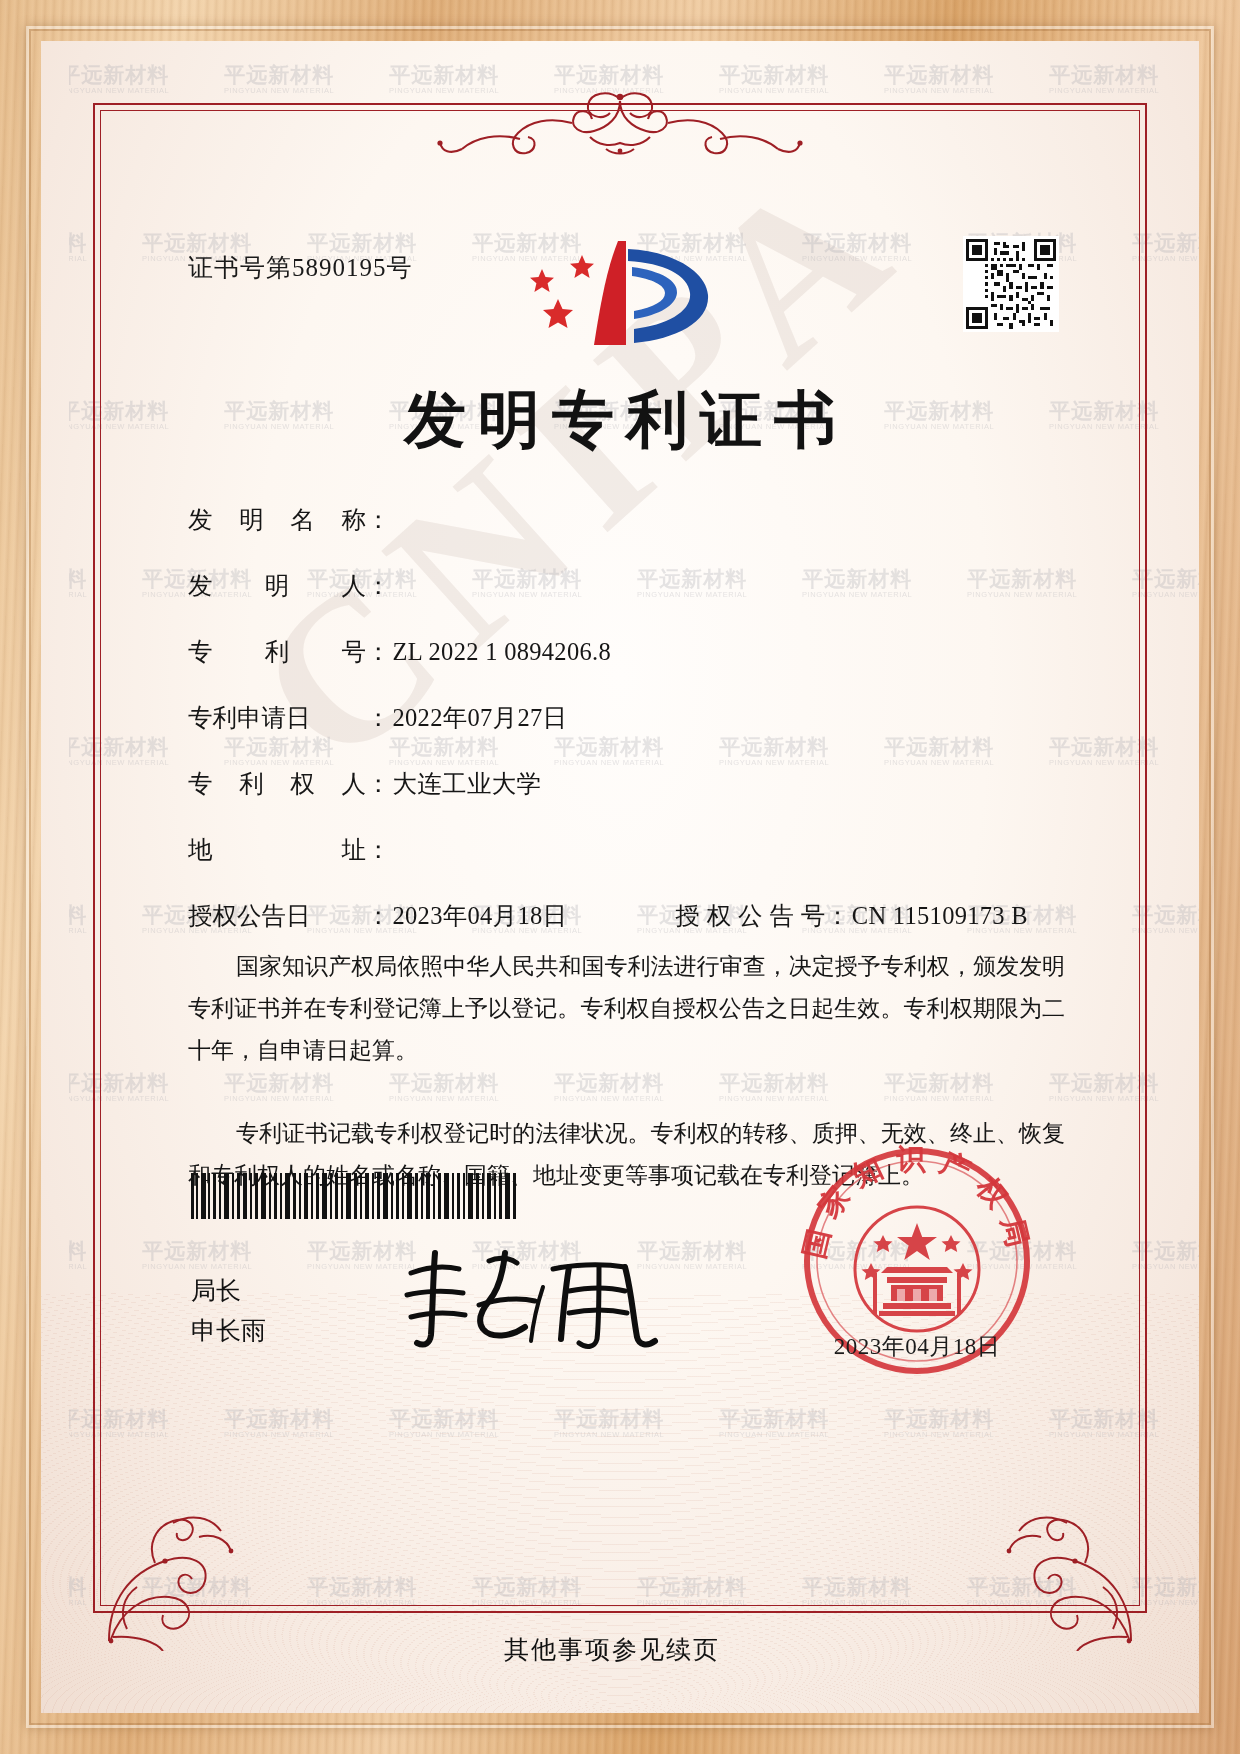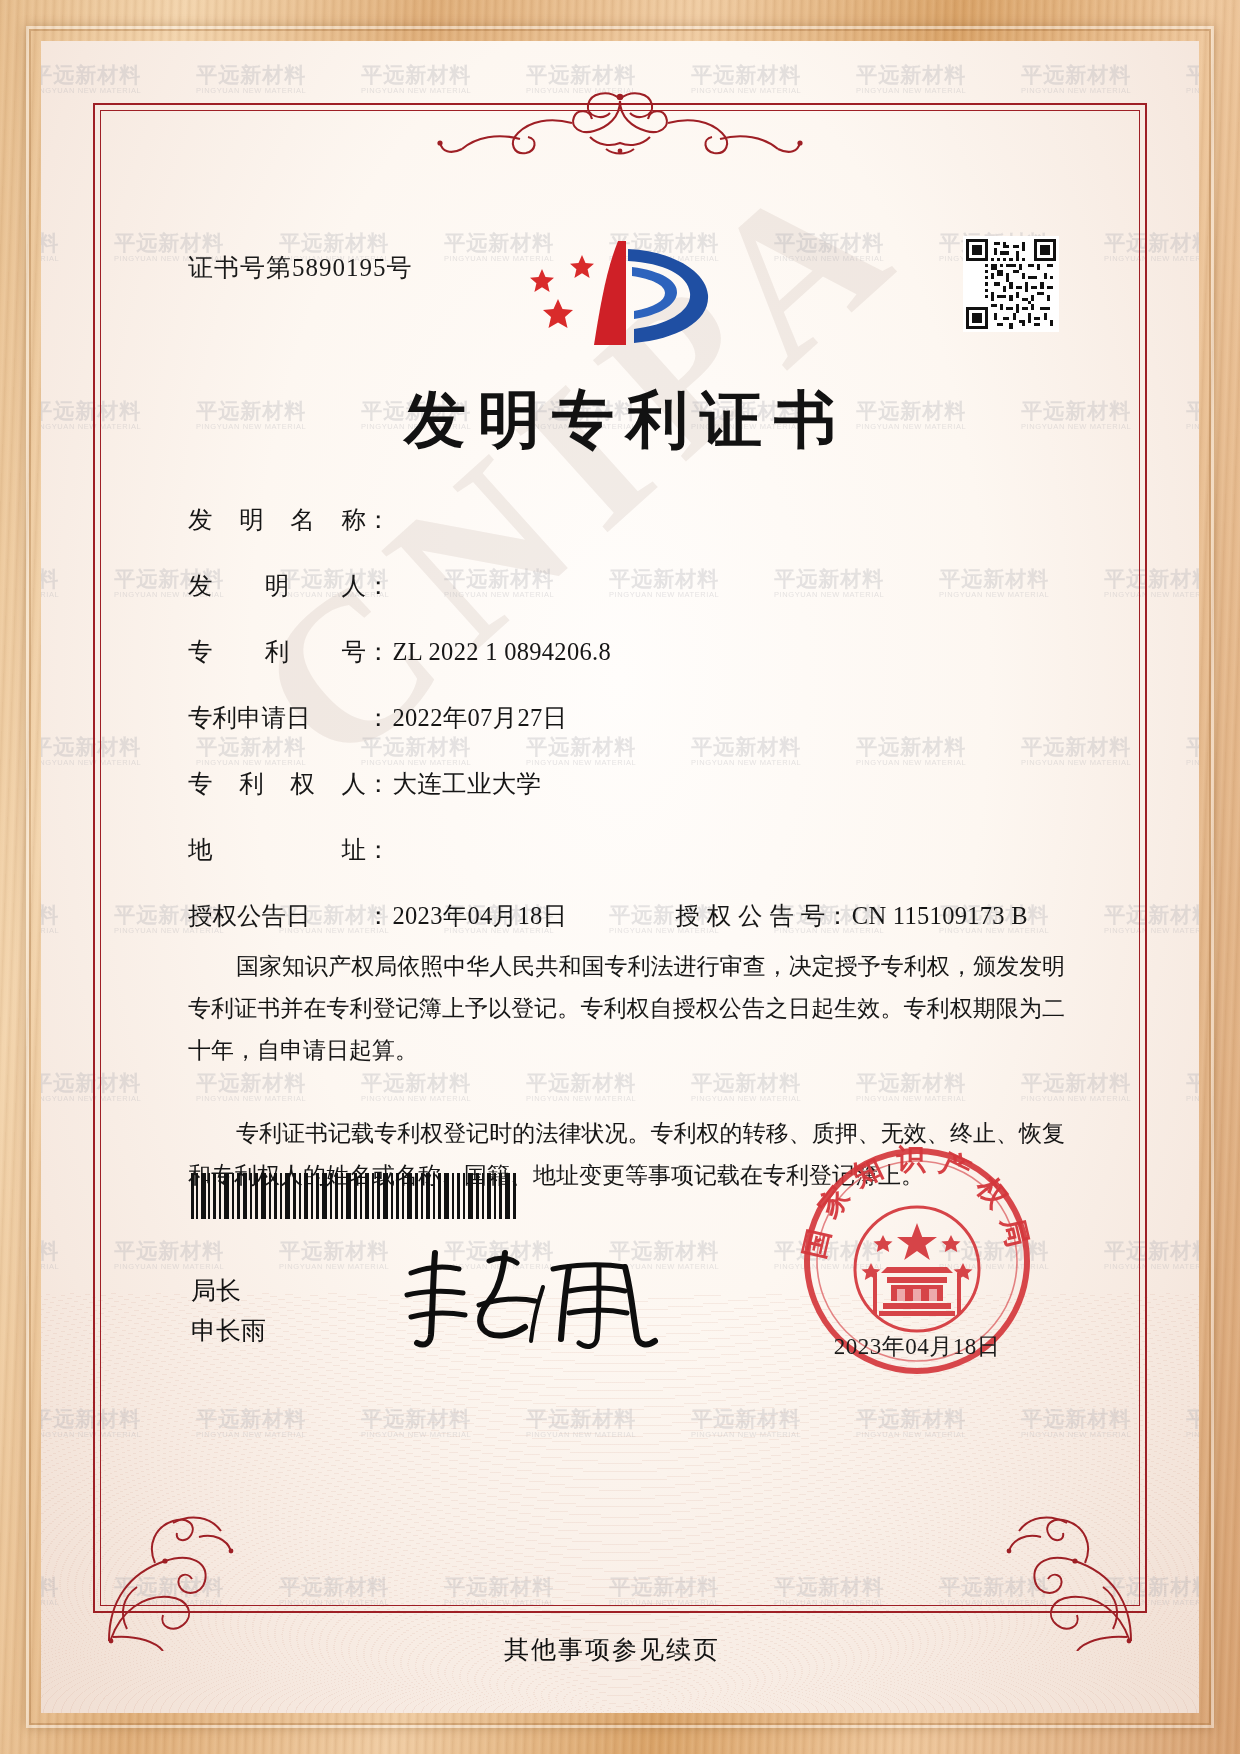--- a/index.html
+++ b/index.html
@@ -54,20 +54,21 @@
         rgba(0,0,0,0) 1px, rgba(0,0,0,0) 9px);
     pointer-events: none;
   }
 
   
   .watermarks {
     position: absolute; inset: 0;
     pointer-events: none;
     overflow: hidden;
     z-index: 2;
+    margin-left: 28px;
   }
   .wm {
     position: absolute;
     color: rgba(170,170,175,0.30);
     font-family: "Liberation Sans", sans-serif;
     white-space: nowrap;
     text-align: center;
     line-height: 1.15;
   }
   .wm .wm-cn { font-size: 21px; font-weight: 700; letter-spacing: 1px; }

